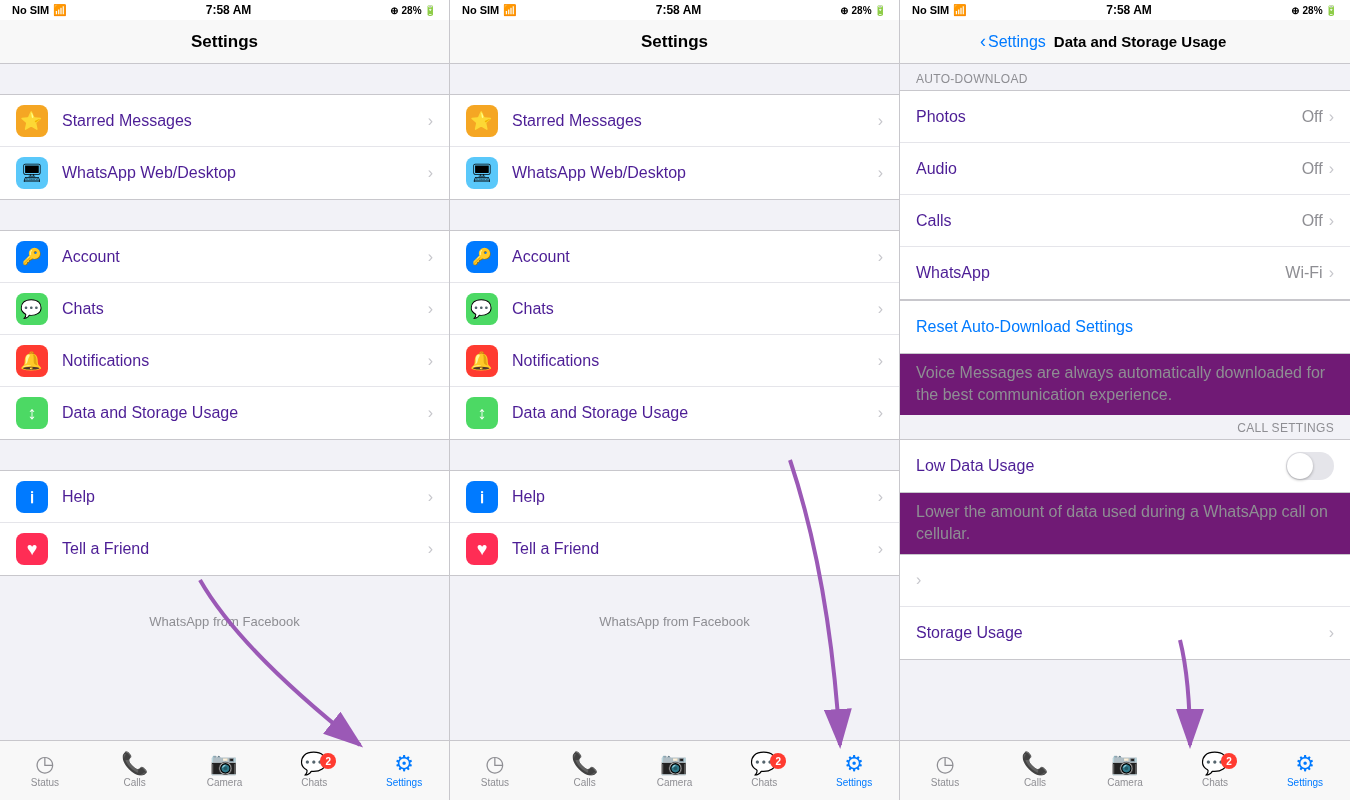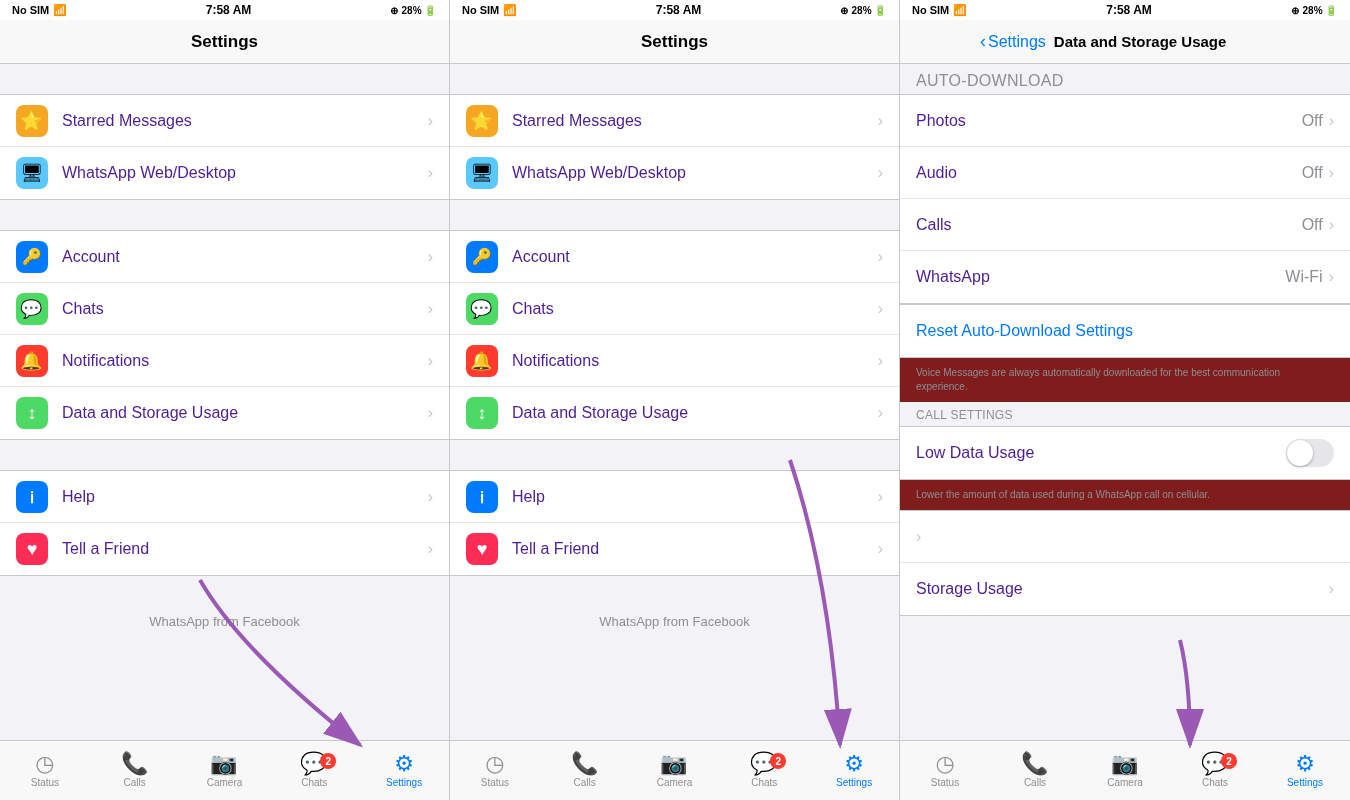--- a/index.html
+++ b/index.html
@@ -187,20 +187,21 @@
     }
 
     .section-header {
       padding: 6px 16px 4px;
       font-size: 12px;
       font-weight: 500;
       color: #8e8e93;
       letter-spacing: 0.3px;
       text-transform: uppercase;
       background: #f2f2f7;
+      text-align: right;
     }
 
     .settings-row-value {
       color: #8e8e93;
       font-size: 16px;
       margin-right: 6px;
     }
 
     .toggle-switch {
       width: 48px;
@@ -221,23 +222,23 @@
       box-shadow: 0 1px 3px rgba(0,0,0,0.3);
     }
 
     .reset-link {
       color: #007aff;
       font-size: 16px;
     }
 
     .info-text {
       padding: 8px 16px;
-      font-size: 10px;
+      font-size: 16px;
       color: #8e8e93;
-      background: #7f1d1d;
+      background: #701a75;
       line-height: 1.4;
     }
 
     svg.arrow-svg {
       position: absolute;
       pointer-events: none;
       overflow: visible;
     }
   </style>
 </head>
@@ -491,21 +492,21 @@
       <span style="font-size:18px; color:#007aff;">‹</span>
       <span style="color:#007aff; font-size:16px;">Settings</span>
     </div>
     <div class="nav-title" style="font-size:15px;">Data and Storage Usage</div>
   </div>
 
   <div class="settings-content">
 
     <div style="height:6px; background:#f2f2f7;"></div>
 
-    <div style="background:#f2f2f7; padding: 2px 16px 4px; font-size:16px; color:#8e8e93; text-transform:uppercase; letter-spacing:0.3px;">AUTO-DOWNLOAD</div>
+    <div style="background:#f2f2f7; padding: 2px 16px 4px; font-size:12px; color:#8e8e93; text-transform:uppercase; letter-spacing:0.3px;">AUTO-DOWNLOAD</div>
 
     <div class="settings-group">
       <div class="settings-row">
         <span class="settings-label">Photos</span>
         <span class="settings-row-value">Off</span>
         <span class="settings-chevron">›</span>
       </div>
       <div class="settings-row">
         <span class="settings-label">Audio</span>
         <span class="settings-row-value">Off</span>

